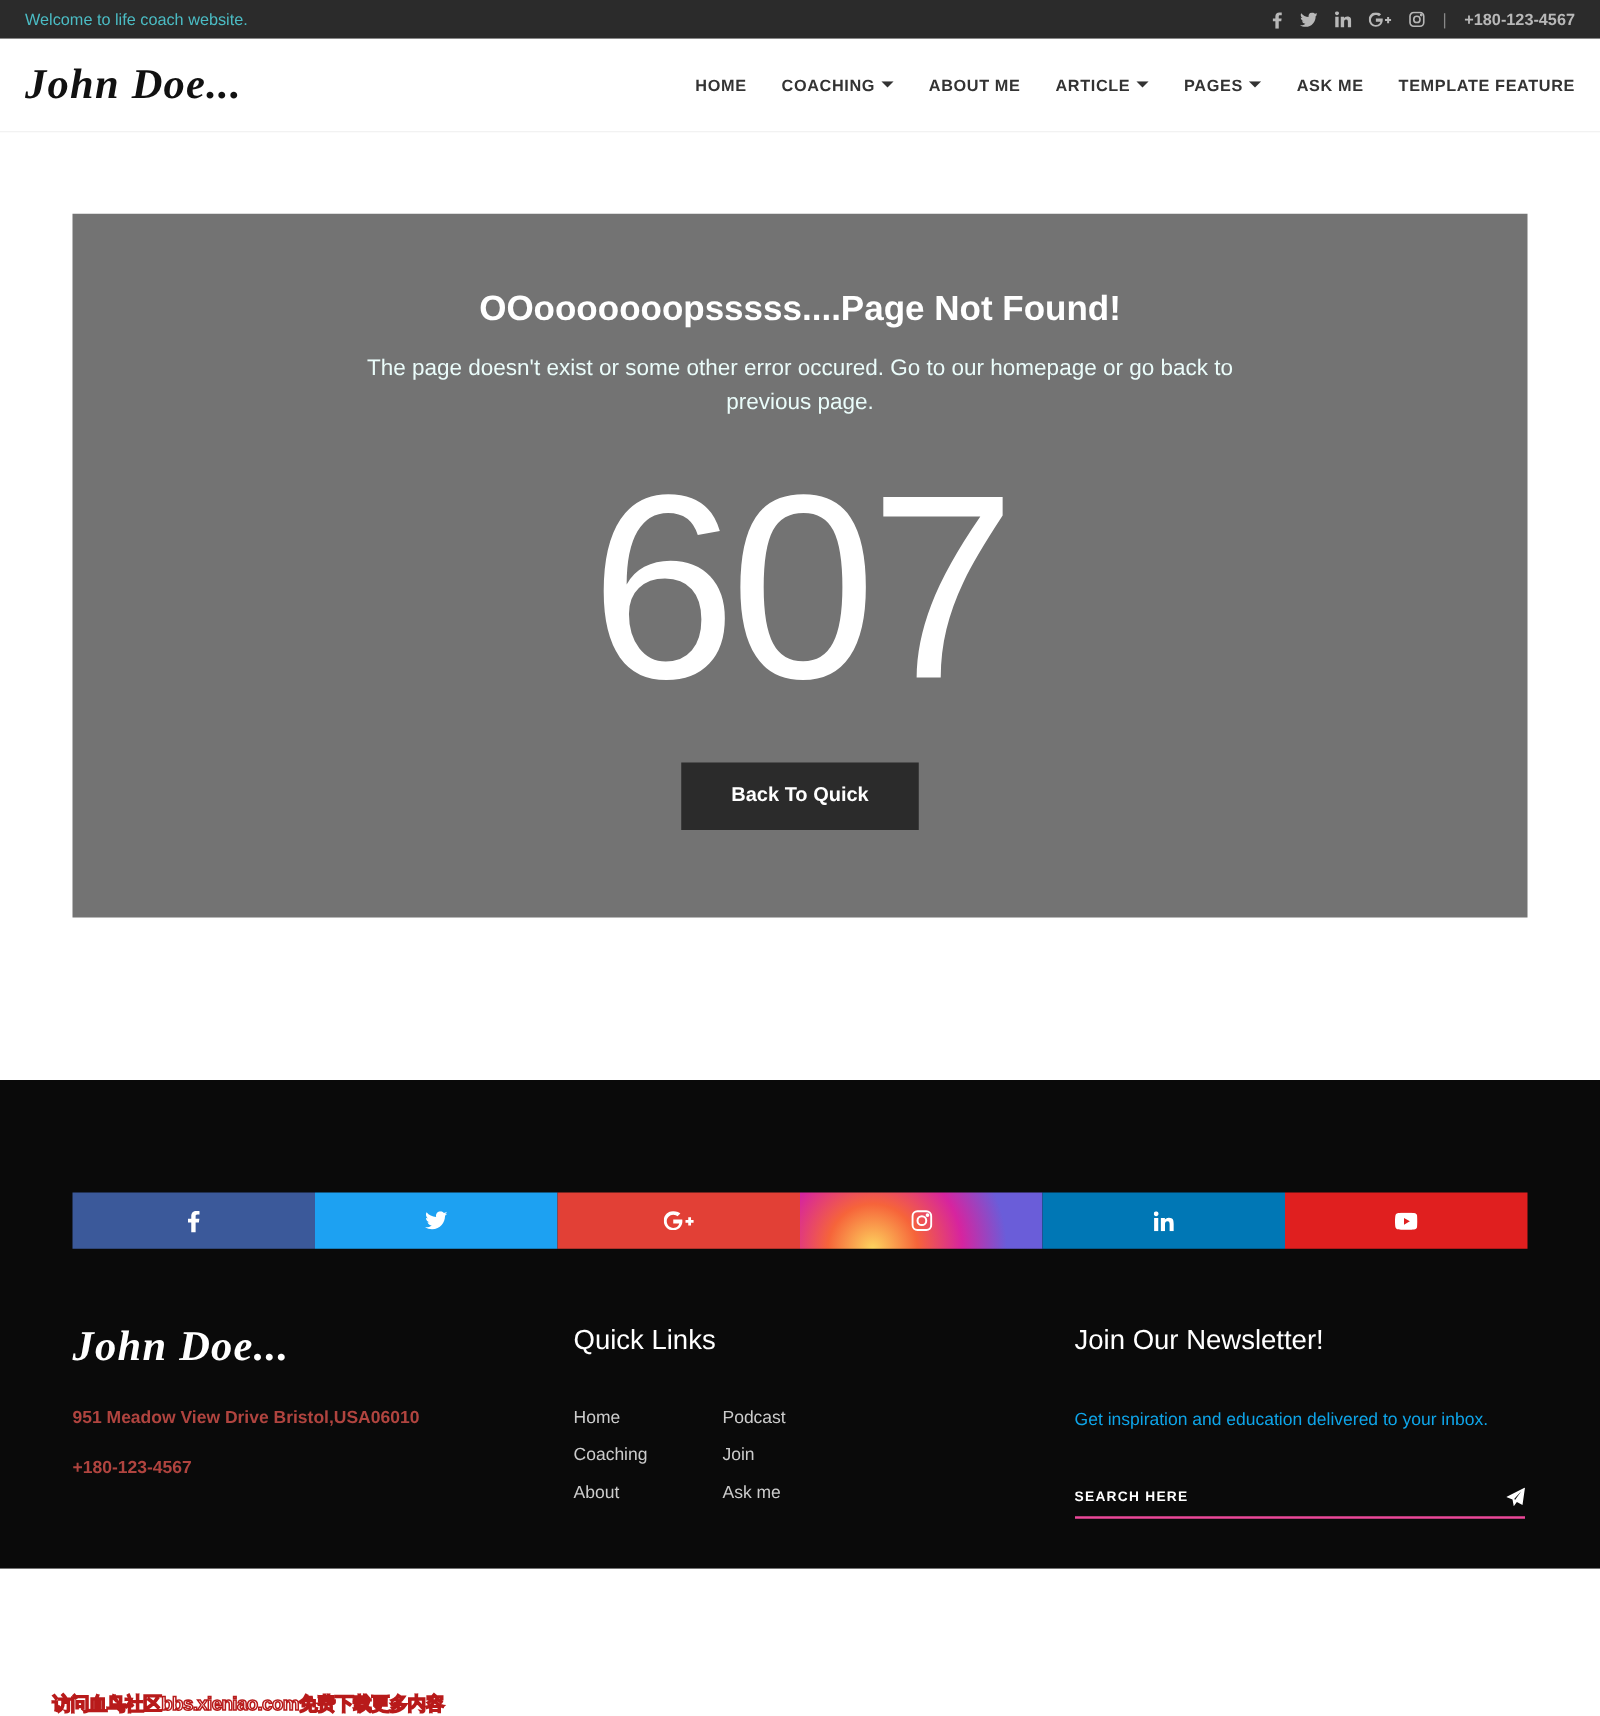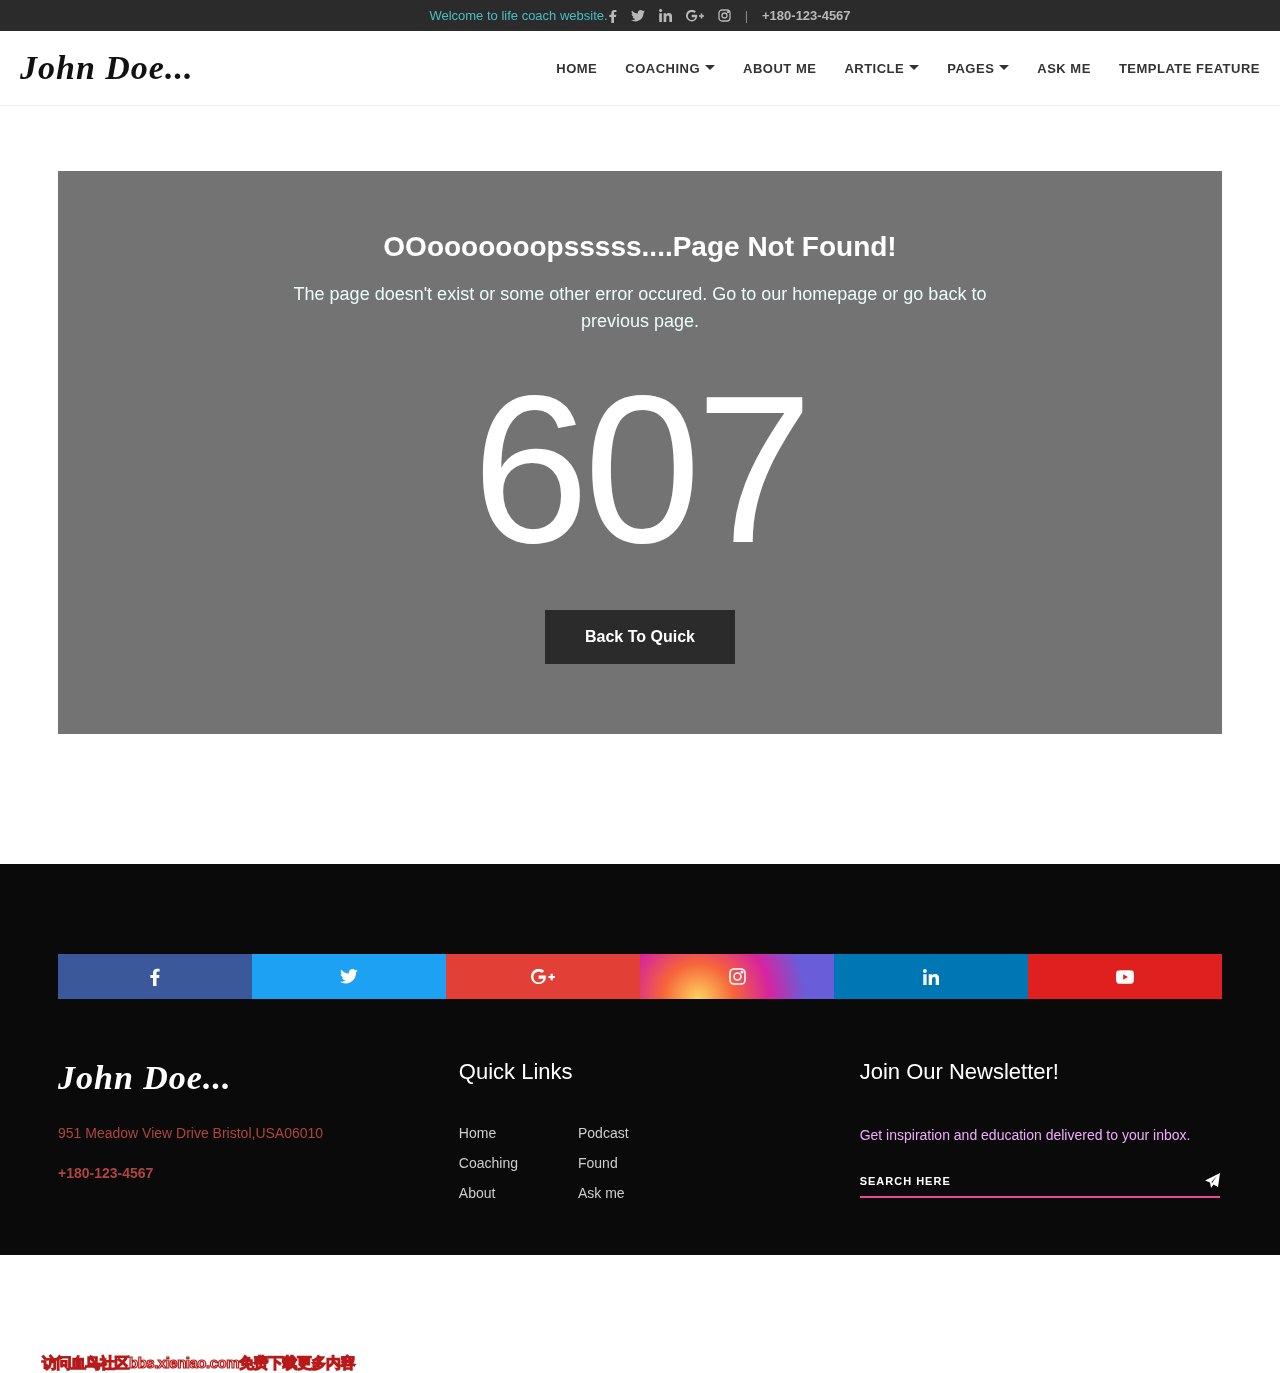--- a/index.html
+++ b/index.html
@@ -1,17 +1,17 @@
 <!DOCTYPE html>
 <html><head>
 <meta charset="utf-8">
 <style>
 *{margin:0;padding:0;box-sizing:border-box}
 body{font-family:'Segoe UI',Arial,sans-serif;color:#333;background:#fff}
-.topbar{background:#2b2b2b;color:#8aa1a6;display:flex;justify-content:center;align-items:center;padding:8px 20px;font-size:13px}
+.topbar{background:#2b2b2b;color:#8aa1a6;display:flex;justify-content:space-between;align-items:center;padding:8px 20px;font-size:13px}
 .topbar-left{color:#4bbcc4}
 .topbar-right{display:flex;align-items:center;gap:14px;color:#b8b8b8}
 .topbar-right .sep{color:#888}
 .topbar-right .phone{font-weight:600}
 .topbar-right .ico{cursor:pointer;display:inline-flex}
 .header{display:flex;justify-content:space-between;align-items:center;padding:18px 20px;background:#fff;border-bottom:1px solid #eee}
 .logo{font-family:'Brush Script MT',cursive;font-style:italic;font-size:34px;font-weight:600;color:#111;letter-spacing:1px}
 .logo-footer{font-family:'Brush Script MT',cursive;font-style:italic;font-size:34px;font-weight:600;color:#fff;letter-spacing:1px;margin-bottom:28px}
 .nav{display:flex;gap:28px}
 .nav-item{font-size:13px;font-weight:700;letter-spacing:0.5px;color:#333;cursor:pointer;display:flex;align-items:center;gap:5px}
@@ -29,26 +29,26 @@
 .sb-tw{background:#1da1f2}
 .sb-gp{background:#e24036}
 .sb-ig{background:radial-gradient(circle at 30% 100%,#fdd55f 0%,#f6643a 25%,#d6249f 50%,#6a5dd9 75%)}
 .sb-li{background:#0077b5}
 .sb-yt{background:#e01f1f}
 .footer-cols{display:flex;gap:40px}
 .fcol1{flex:0 0 31%}
 .fcol2{flex:0 0 31%}
 .fcol3{flex:0 0 31%}
 .footer h3{color:#fff;font-size:22px;font-weight:400;margin-bottom:40px}
-.addr{color:#b0443f;font-size:14px;font-weight:400;margin-bottom:24px}
+.addr{color:#b0443f;font-size:14px;font-weight:700;margin-bottom:24px}
 .fphone{color:#b0443f;font-size:14px;font-weight:600}
 .qlinks{display:flex;gap:60px}
 .qlinks ul{list-style:none}
 .qlinks li{color:#ccc;font-size:14px;margin-bottom:14px;cursor:pointer}
-.newsdesc{color:#f0abfc;font-size:14px;font-weight:500;line-height:1.5;margin-bottom:27px}
+.newsdesc{color:#0ea5e9;font-size:14px;font-weight:500;line-height:1.5;margin-bottom:44px}
 .searchwrap{display:flex;align-items:center;border-bottom:2px solid #ec4899;padding-bottom:8px}
 .searchwrap input{flex:1;background:transparent;border:none;color:#fff;font-size:11px;font-weight:700;letter-spacing:1px;outline:none}
 .searchwrap input::placeholder{color:#fff}
 .sendbtn{background:transparent;border:none;cursor:pointer;display:flex}
 .watermark{position:fixed;bottom:0;left:42px;font-size:15px;font-weight:800;color:#fff;-webkit-text-stroke:1.2px #b81a1a;letter-spacing:-0.5px;pointer-events:none}
 svg{display:block}
 </style>
 </head>
 <body>
 
@@ -189,21 +189,21 @@
     <div class="fcol2">
       <h3>Quick Links</h3>
       <div class="qlinks">
         <ul>
           <li>Home</li>
           <li>Coaching</li>
           <li>About</li>
         </ul>
         <ul>
           <li>Podcast</li>
-          <li>Found</li>
+          <li>Join</li>
           <li>Ask me</li>
         </ul>
       </div>
     </div>
     <div class="fcol3">
       <h3>Join Our Newsletter!</h3>
       <div class="newsdesc">Get inspiration and education delivered to your inbox.</div>
       <div class="searchwrap">
         <input type="text" placeholder="SEARCH HERE" style="">
         <button class="sendbtn">

